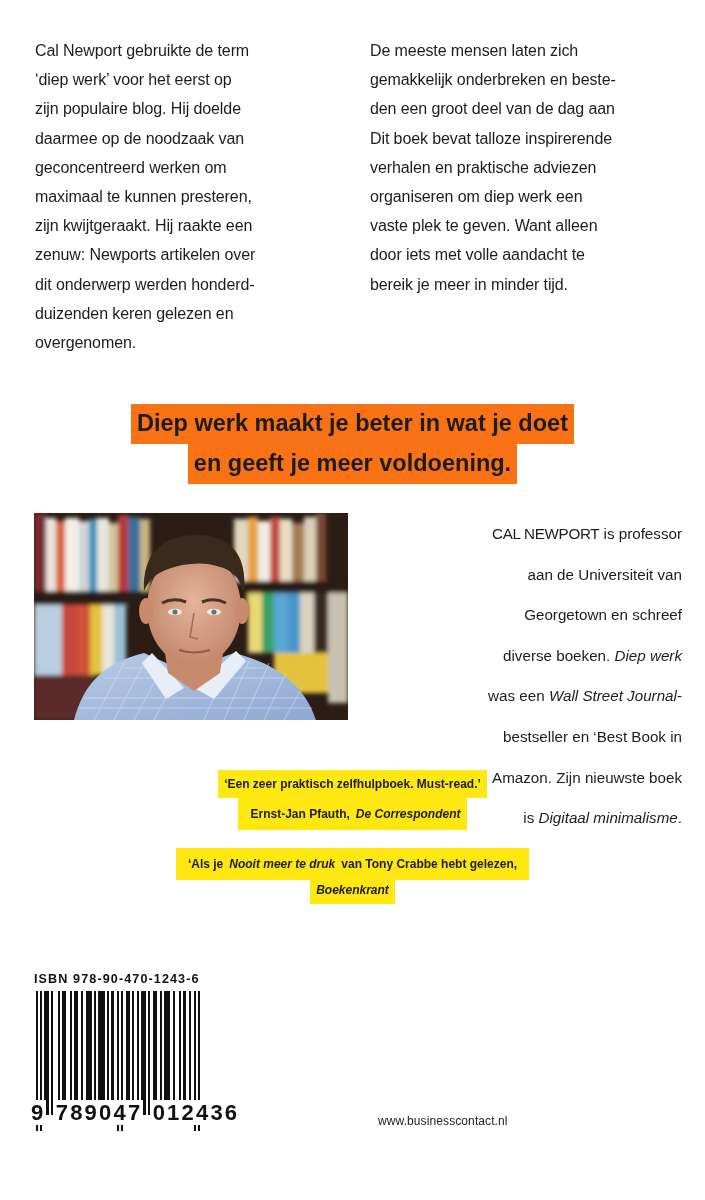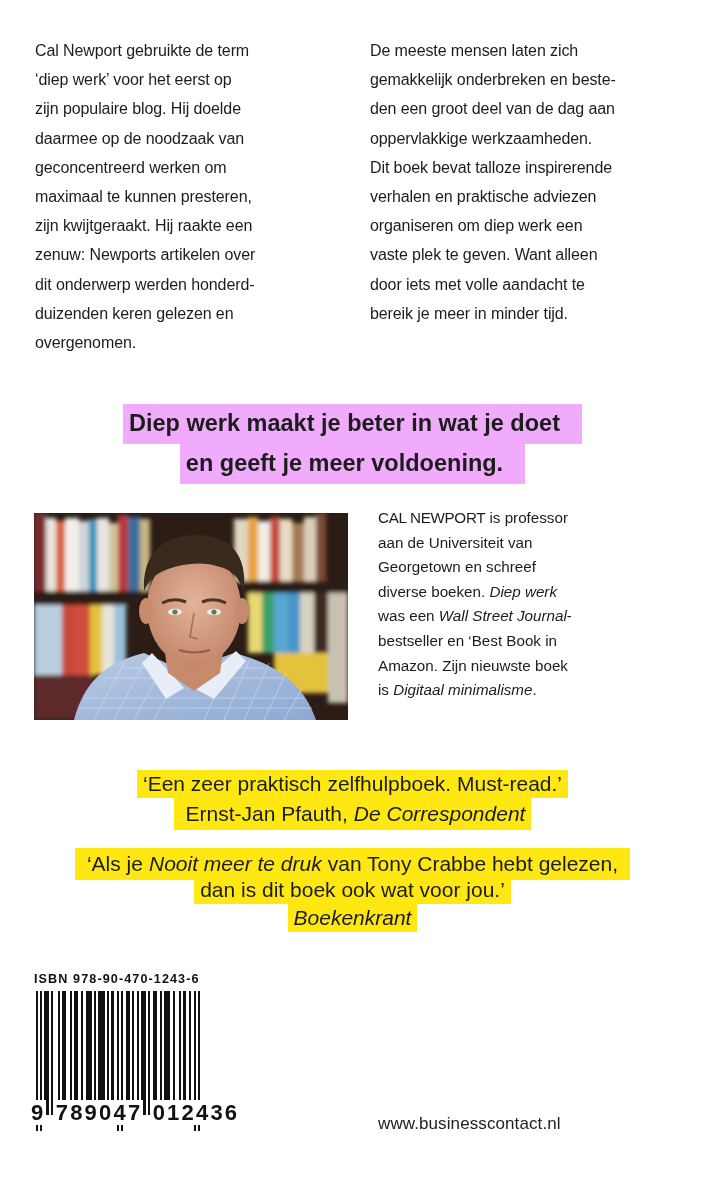--- a/index.html
+++ b/index.html
@@ -7,41 +7,41 @@
     width: 705px; height: 1200px; background: #ffffff; position: relative; overflow: hidden;
     font-family: "Liberation Sans", "DejaVu Sans", sans-serif; color: #1c1c1c;
   }
   .col { position: absolute; font-size: 16px; line-height: 29.2px; letter-spacing: -0.1px; }
   .col p { margin: 0; white-space: nowrap; }
   #col-left { left: 35px; top: 36px; width: 320px; }
   #col-right { left: 370px; top: 36px; width: 320px; }
 
   .headline { position: absolute; left: 0; width: 705px; top: 404px; text-align: center; font-weight: bold; font-size: 23.5px; }
   .hl-line { display: block; height: 40px; }
-  .hl-line span { background: #f0abfc; padding: 3px 22px 4px 6px; line-height: 33px; display: inline-block; }
+  .hl-line span { background: #f97316; padding: 3px 6px 4px 6px; line-height: 33px; display: inline-block; }
 
   .photo { position: absolute; left: 34px; top: 513px; width: 314px; height: 207px; overflow: hidden; background: #2a1d18; }
 
   .bio { position: absolute; left: 378px; top: 506px; width: 320px; font-size: 15.2px; line-height: 24.6px; }
-  .bio p { margin: 0; white-space: nowrap; }
+  .bio p { margin: 16px; white-space: nowrap; text-align: right; }
   .caps { letter-spacing: -0.3px; }
 
-  .quotes { position: absolute; left: 0; width: 705px; top: 770px; text-align: center; font-weight: normal; font-size: 21px; }
+  .quotes { position: absolute; left: 0; width: 705px; top: 770px; text-align: center; font-weight: bold; font-size: 12px; }
   .q-line { display: block; height: 28px; }
   .q-line span { background: #ffe812; padding: 2px 6px; line-height: 24px; display: inline-block; }
   .q-gap { height: 22px; }
   em { font-style: italic; }
 
   .barcode { position: absolute; left: 33px; top: 972px; width: 180px; height: 170px; }
   .isbn-top { position: absolute; left: 1px; top: 0; font-family: "Liberation Sans", sans-serif; font-weight: bold; font-size: 12.6px; letter-spacing: 1.1px; color: #111; white-space: nowrap; text-align: center; }
   .bars { position: absolute; left: 0; top: 19px; width: 178px; height: 140px; }
   .isbn-digits { position: absolute; left: -3px; top: 128px; font-family: "Liberation Sans", sans-serif; font-weight: bold; font-size: 22px; letter-spacing: 2.2px; color: #111; white-space: nowrap; background: transparent; }
   .isbn-digits span { background: #fff; padding: 0 1px; }
 
-  .url { position: absolute; left: 378px; top: 1114px; font-size: 17px; color: #222; letter-spacing: 0.1px; }
+  .url { position: absolute; left: 378px; top: 1114px; font-size: 12px; color: #222; letter-spacing: 0.1px; }
 </style>
 </head>
 <body>
 
 <div id="col-left" class="col">
   <p>Cal Newport gebruikte de term</p>
   <p>‘diep werk’ voor het eerst op</p>
   <p>zijn populaire blog. Hij doelde</p>
   <p>daarmee op de noodzaak van</p>
   <p>geconcentreerd werken om</p>
@@ -50,21 +50,20 @@
   <p>zenuw: Newports artikelen over</p>
   <p>dit onderwerp werden honderd-</p>
   <p>duizenden keren gelezen en</p>
   <p>overgenomen.</p>
 </div>
 
 <div id="col-right" class="col">
   <p>De meeste mensen laten zich</p>
   <p>gemakkelijk onderbreken en beste-</p>
   <p>den een groot deel van de dag aan</p>
-  <p>oppervlakkige werkzaamheden.</p>
   <p>Dit boek bevat talloze inspirerende</p>
   <p>verhalen en praktische adviezen</p>
   <p>organiseren om diep werk een</p>
   <p>vaste plek te geven. Want alleen</p>
   <p>door iets met volle aandacht te</p>
   <p>bereik je meer in minder tijd.</p>
 </div>
 
 <div class="headline">
   <div class="hl-line"><span>Diep werk maakt je beter in wat je doet</span></div>
@@ -168,21 +167,20 @@
   <p>bestseller en ‘Best Book in</p>
   <p>Amazon. Zijn nieuwste boek</p>
   <p><span>is </span><em>Digitaal minimalisme</em><span>.</span></p>
 </div>
 
 <div class="quotes">
   <div class="q-line"><span>‘Een zeer praktisch zelfhulpboek. Must-read.’</span></div>
   <div class="q-line"><span><span>Ernst-Jan Pfauth, </span><em>De Correspondent</em></span></div>
   <div class="q-gap"></div>
   <div class="q-line"><span><span>‘Als je </span><em>Nooit meer te druk</em><span> van Tony Crabbe hebt gelezen,</span></span></div>
-  <div class="q-line"><span>dan is dit boek ook wat voor jou.’</span></div>
   <div class="q-line"><span><em>Boekenkrant</em></span></div>
 </div>
 
 <div class="barcode">
   <div class="isbn-top">ISBN 978-90-470-1243-6</div>
   <svg class="bars" viewBox="0 0 178 140" xmlns="http://www.w3.org/2000/svg">
     <g fill="#111">
       <rect x="3" y="0" width="2" height="140"></rect>
       <rect x="7" y="0" width="2" height="140"></rect>
       <rect x="11" y="0" width="5" height="124"></rect>

